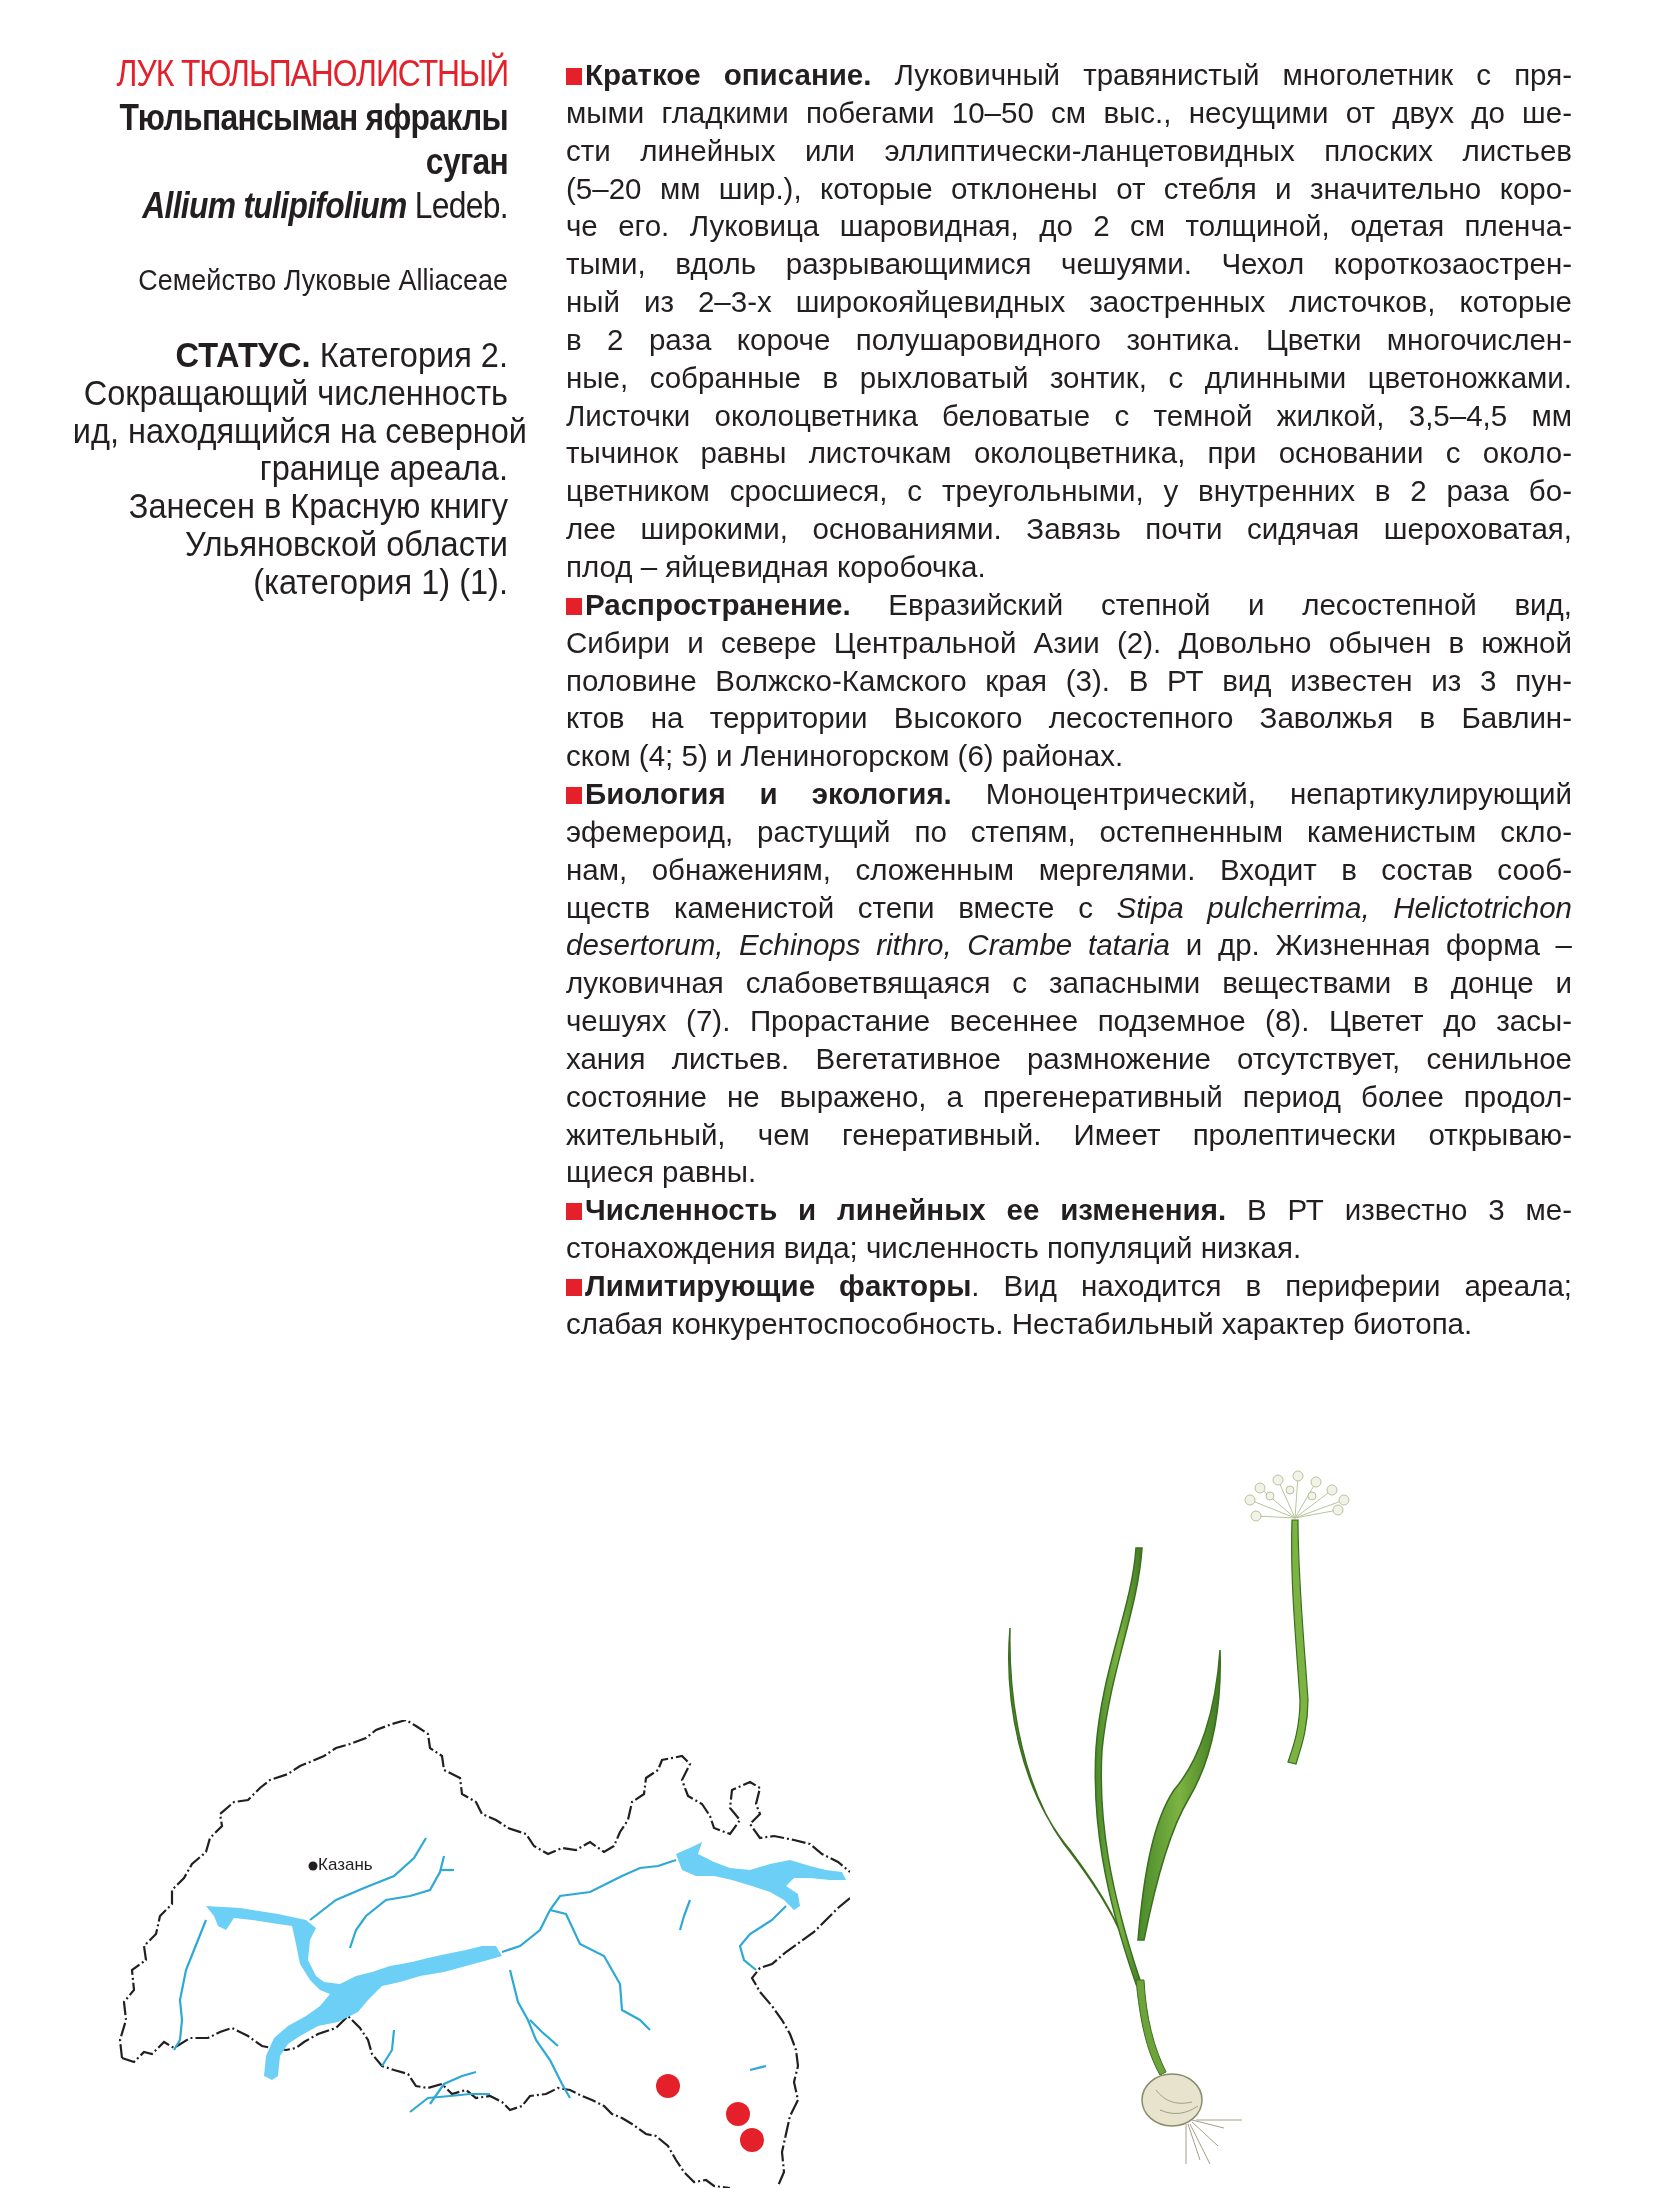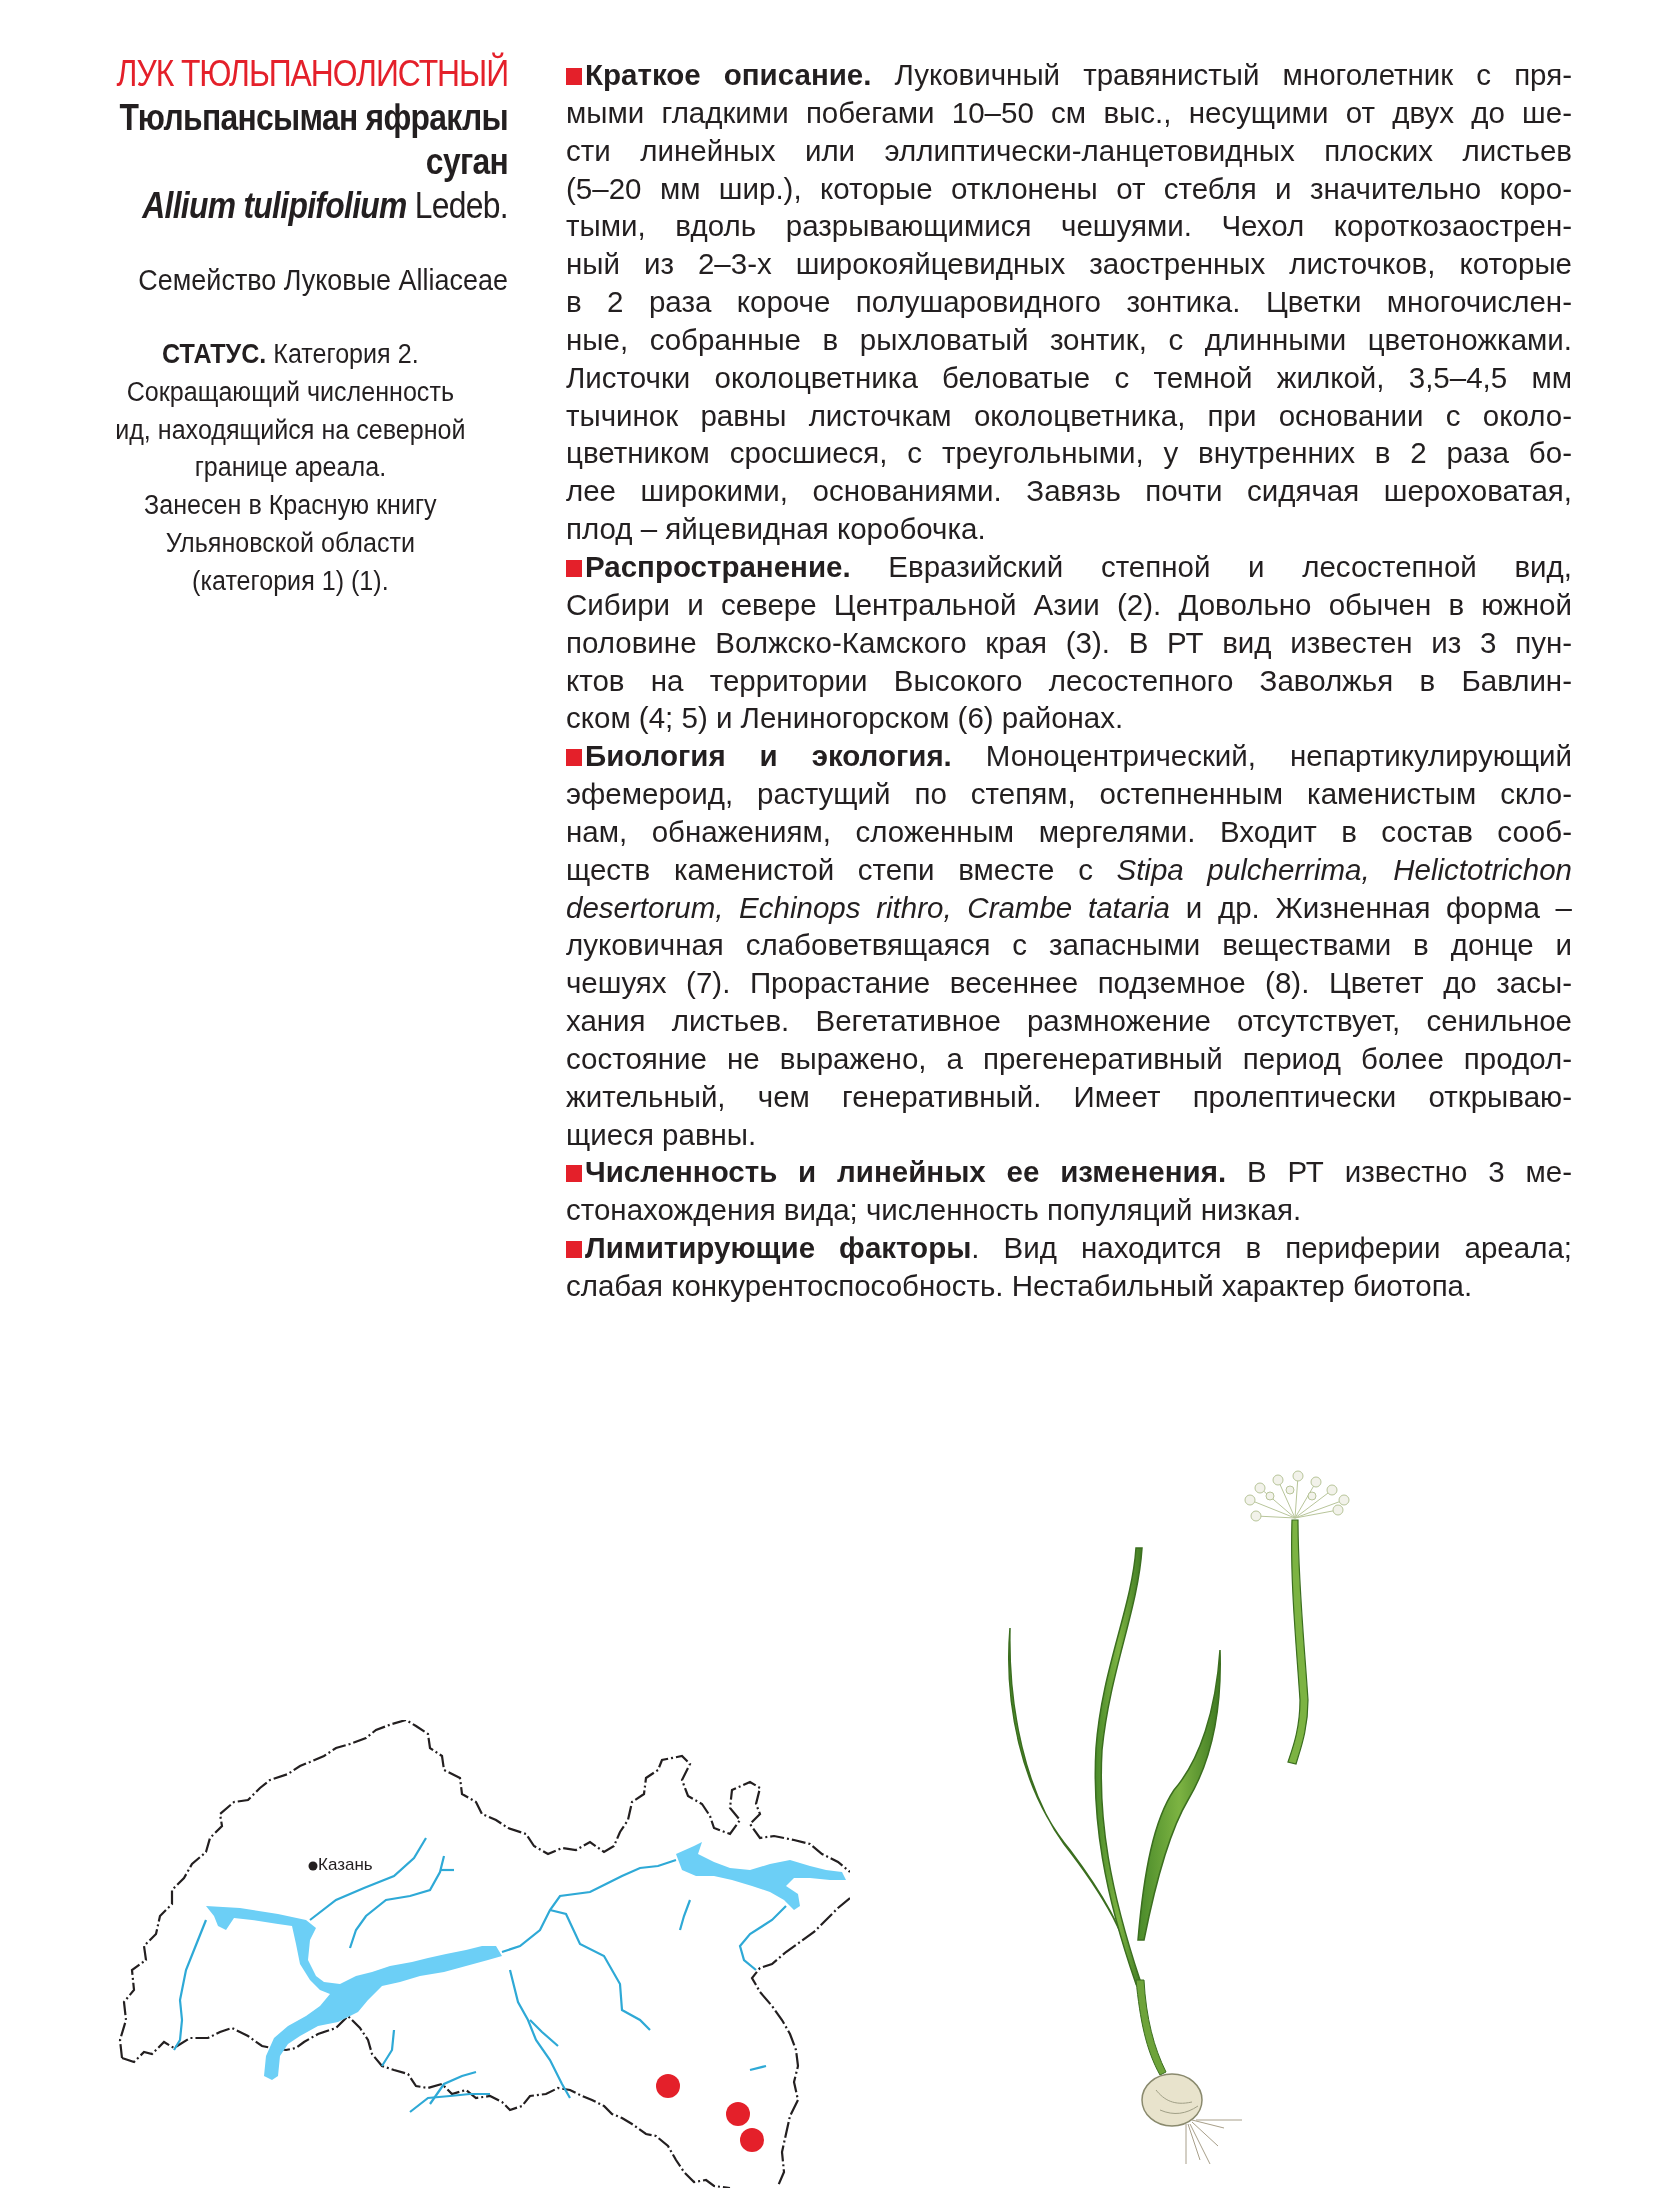--- a/index.html
+++ b/index.html
@@ -24,21 +24,21 @@
     font-size: 37px; line-height: 44px; font-weight: bold; letter-spacing: -0.8px;
     transform: scaleX(0.86); transform-origin: right center; white-space: nowrap;
   }
   .title-lat .genus { font-style: italic; }
   .title-lat .author { font-weight: normal; }
   .family {
     margin-top: 34px; font-size: 29px; line-height: 36px; white-space: nowrap;
     transform: scaleX(0.93); transform-origin: right center;
   }
   .status {
-    margin-top: 38px; font-size: 27px; line-height: 37.8px; text-align: center;
+    margin-top: 38px; font-size: 35px; line-height: 37.8px;
   }
   .status .line { white-space: nowrap; transform: scaleX(0.93); transform-origin: right center; }
   .status b { font-weight: bold; }
 
   .right-col {
     position: absolute; left: 566px; top: 56px; width: 1006px;
     font-size: 29.5px; line-height: 37.85px; text-align: justify;
     color: #231f20;
   }
   .para { margin: 0; }
@@ -84,20 +84,21 @@
   </div>
 </div>
 
 <div class="right-col">
 
   <div class="para">
     <span class="line" style="display: block; width: 1006px; text-align: justify; text-align-last: justify;"><span class="marker"></span><span class="head">Краткое описание.</span><span> Луковичный травянистый многолетник с пря-</span></span>
     <span class="line" style="display: block; width: 1006px; text-align: justify; text-align-last: justify;">мыми гладкими побегами 10–50 см выс., несущими от двух до ше-</span>
     <span class="line" style="display: block; width: 1006px; text-align: justify; text-align-last: justify;">сти линейных или эллиптически-ланцетовидных плоских листьев</span>
     <span class="line" style="display: block; width: 1006px; text-align: justify; text-align-last: justify;">(5–20 мм шир.), которые отклонены от стебля и значительно коро-</span>
+    <span class="line" style="display: block; width: 1006px; text-align: justify; text-align-last: justify;">че его. Луковица шаровидная, до 2 см толщиной, одетая пленча-</span>
     <span class="line" style="display: block; width: 1006px; text-align: justify; text-align-last: justify;">тыми, вдоль разрывающимися чешуями. Чехол короткозаострен-</span>
     <span class="line" style="display: block; width: 1006px; text-align: justify; text-align-last: justify;">ный из 2–3-х широкояйцевидных заостренных листочков, которые</span>
     <span class="line" style="display: block; width: 1006px; text-align: justify; text-align-last: justify;">в 2 раза короче полушаровидного зонтика. Цветки многочислен-</span>
     <span class="line" style="display: block; width: 1006px; text-align: justify; text-align-last: justify;">ные, собранные в рыхловатый зонтик, с длинными цветоножками.</span>
     <span class="line" style="display: block; width: 1006px; text-align: justify; text-align-last: justify;">Листочки околоцветника беловатые с темной жилкой, 3,5–4,5 мм</span>
     <span class="line" style="display: block; width: 1006px; text-align: justify; text-align-last: justify;">тычинок равны листочкам околоцветника, при основании с около-</span>
     <span class="line" style="display: block; width: 1006px; text-align: justify; text-align-last: justify;">цветником сросшиеся, с треугольными, у внутренних в 2 раза бо-</span>
     <span class="line" style="display: block; width: 1006px; text-align: justify; text-align-last: justify;">лее широкими, основаниями. Завязь почти сидячая шероховатая,</span>
     <span class="line last" style="display: block; width: max-content;">плод – яйцевидная коробочка.</span>
   </div>

